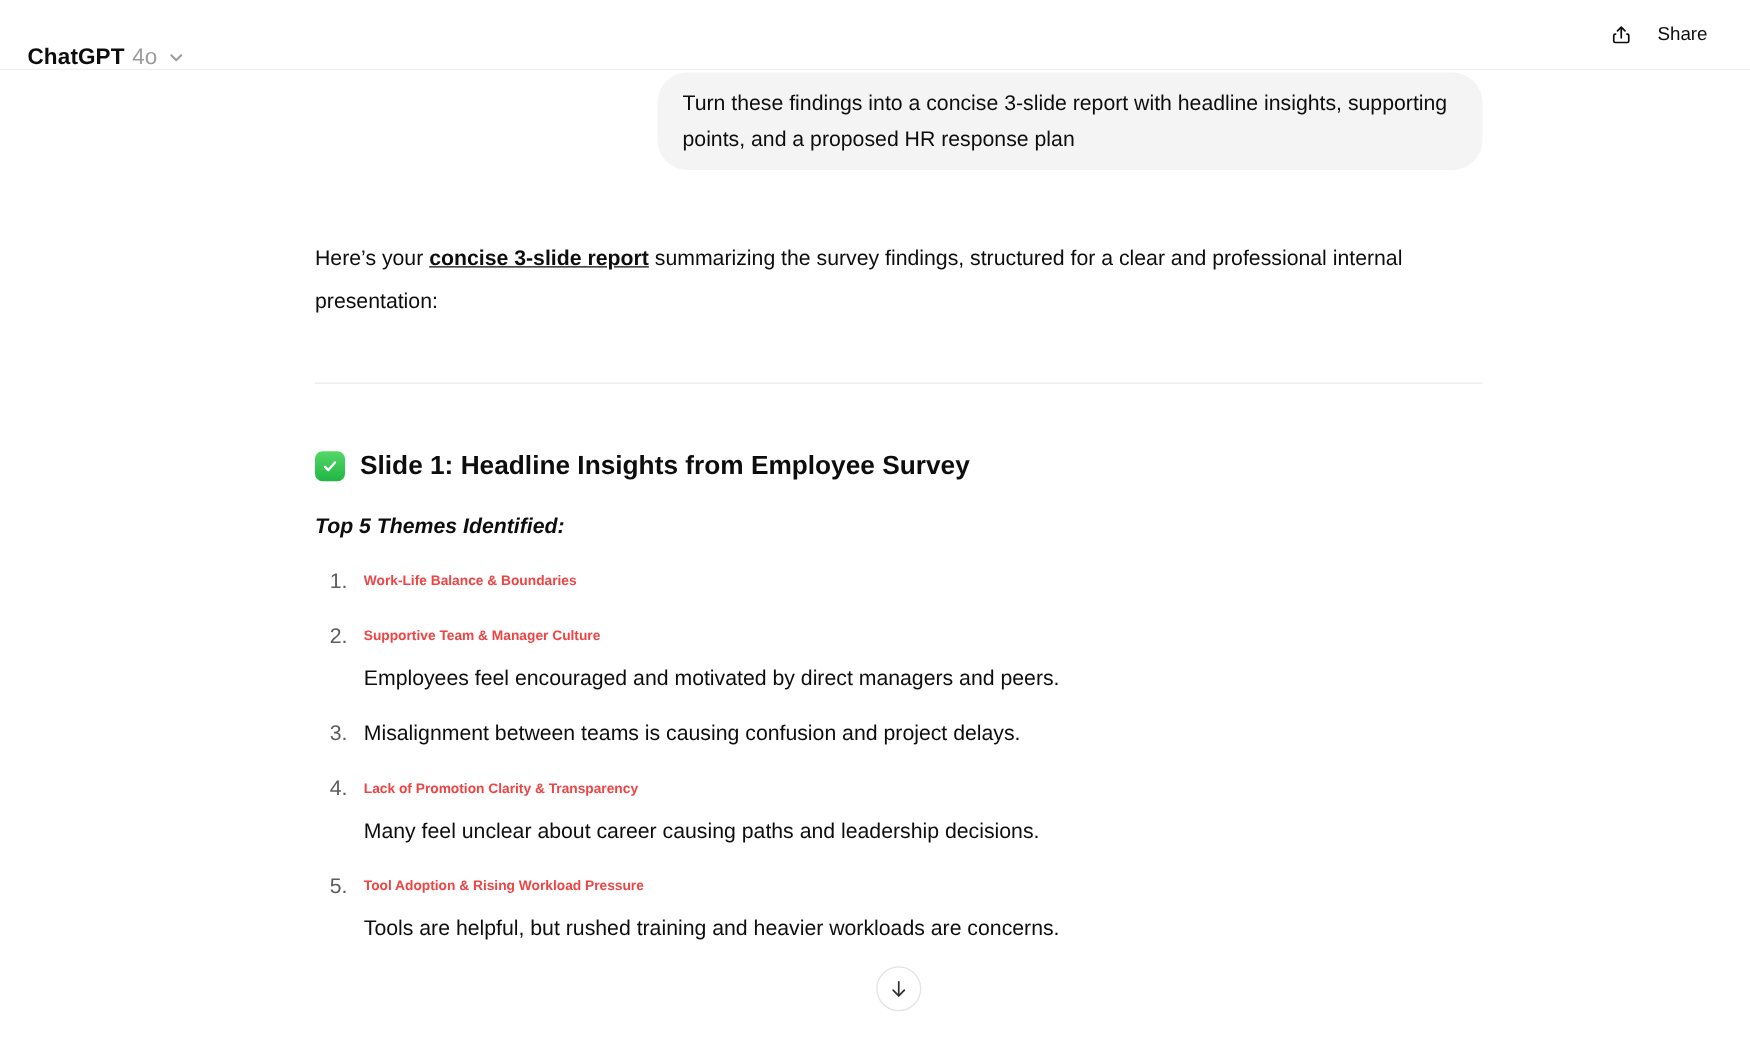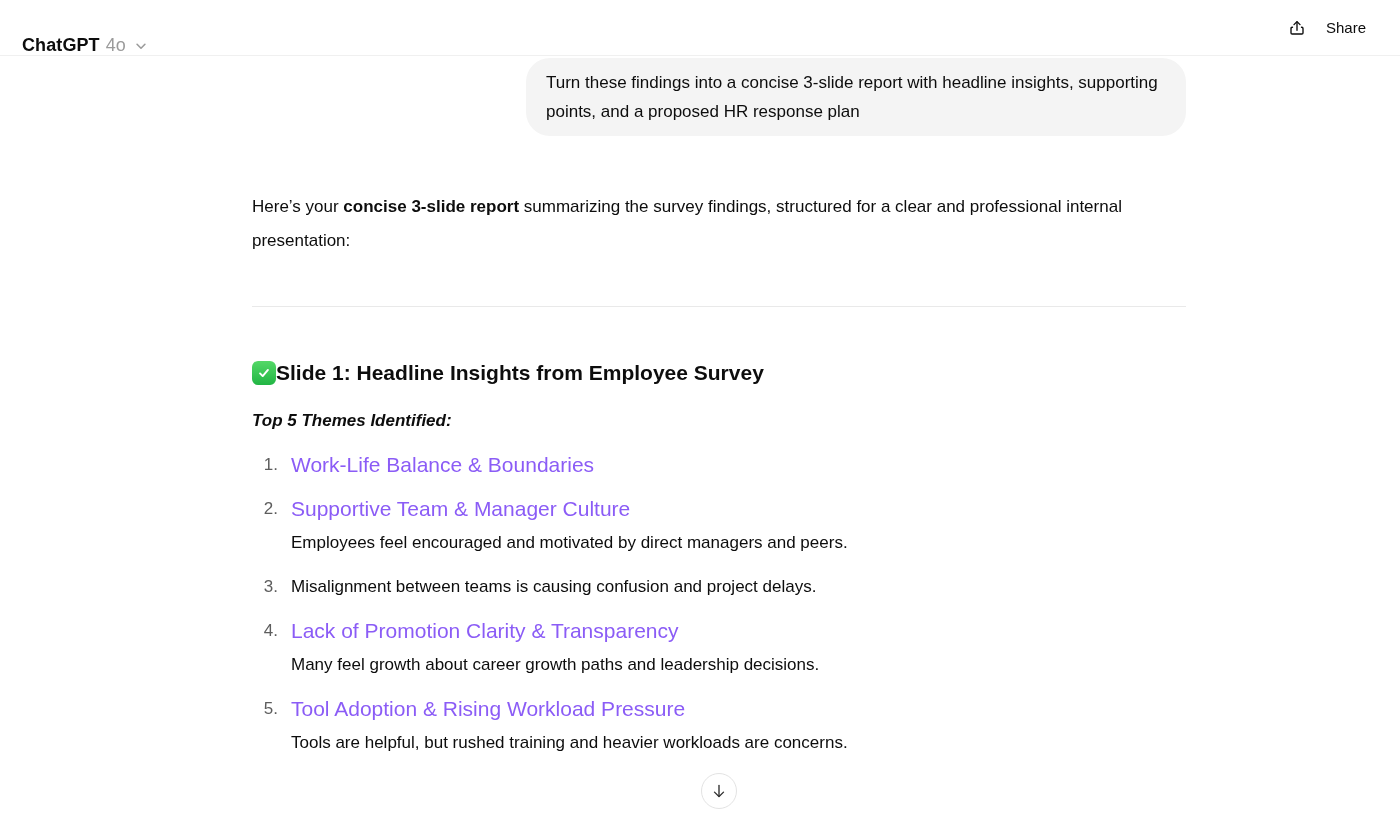--- a/index.html
+++ b/index.html
@@ -48,33 +48,33 @@
     line-height: 29px;
     color: #0d0d0d;
   }
 
   
   .intro {
     position: absolute;
     top: 190px; left: 252px; width: 900px;
     font-size: 17px; line-height: 34px; color: #0d0d0d;
   }
-  .intro b { font-weight: 700; }
+  .intro b { font-weight: 700; text-decoration: underline; }
 
   .divider {
     position: absolute;
     top: 306px; left: 252px; width: 934px; height: 1px;
     background: #e9e9e9;
   }
 
   .slide-heading {
     position: absolute;
     top: 361px; left: 252px; width: 934px;
     font-size: 21px; font-weight: 700; color: #0d0d0d;
-    display: flex; align-items: center; 
+    display: flex; align-items: center; gap: 12px;
   }
   .check-emoji {
     width: 24px; height: 24px;
     border-radius: 6px;
     background: linear-gradient(180deg, #54d867 0%, #21b544 100%);
     display: inline-flex; align-items: center; justify-content: center;
     flex: 0 0 auto;
   }
 
   .subheading {
@@ -89,21 +89,21 @@
   }
   .theme-item { display: flex; margin-bottom: 10px; }
   .theme-marker {
     width: 26px; flex: 0 0 26px;
     text-align: right;
     font-size: 17px; line-height: 34px;
     color: #5d5d5d; font-weight: 500;
     margin-right: 13px;
   }
   .theme-body { flex: 1; }
-  .theme-title { font-size: 21px; line-height: 34px; font-weight: 400; color: #8b5cf6; }
+  .theme-title { font-size: 11px; line-height: 34px; font-weight: 700; color: #ef4444; }
   .theme-desc  { font-size: 17px; line-height: 34px; font-weight: 400; color: #0d0d0d; }
 
   
   .scroll-down-button {
     position: absolute;
     left: 701px; top: 773px;
     width: 36px; height: 36px;
     border-radius: 50%;
     background: rgba(255,255,255,0.92);
     border: 1px solid #e3e3e3;
@@ -179,21 +179,21 @@
     <div class="theme-marker">3.</div>
     <div class="theme-body">
       <div class="theme-desc">Misalignment between teams is causing confusion and project delays.</div>
     </div>
   </div>
 
   <div class="theme-item">
     <div class="theme-marker">4.</div>
     <div class="theme-body">
       <div class="theme-title">Lack of Promotion Clarity &amp; Transparency</div>
-      <div class="theme-desc">Many feel growth about career growth paths and leadership decisions.</div>
+      <div class="theme-desc">Many feel unclear about career causing paths and leadership decisions.</div>
     </div>
   </div>
 
   <div class="theme-item">
     <div class="theme-marker">5.</div>
     <div class="theme-body">
       <div class="theme-title">Tool Adoption &amp; Rising Workload Pressure</div>
       <div class="theme-desc">Tools are helpful, but rushed training and heavier workloads are concerns.</div>
     </div>
   </div>

